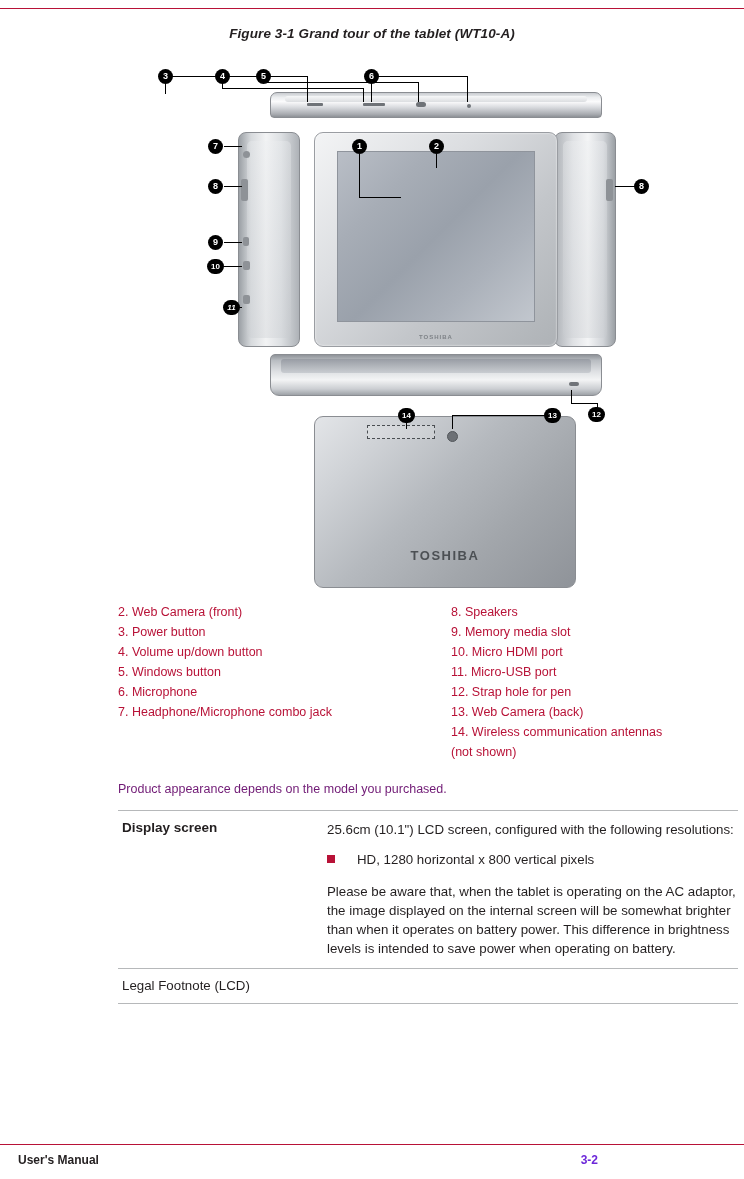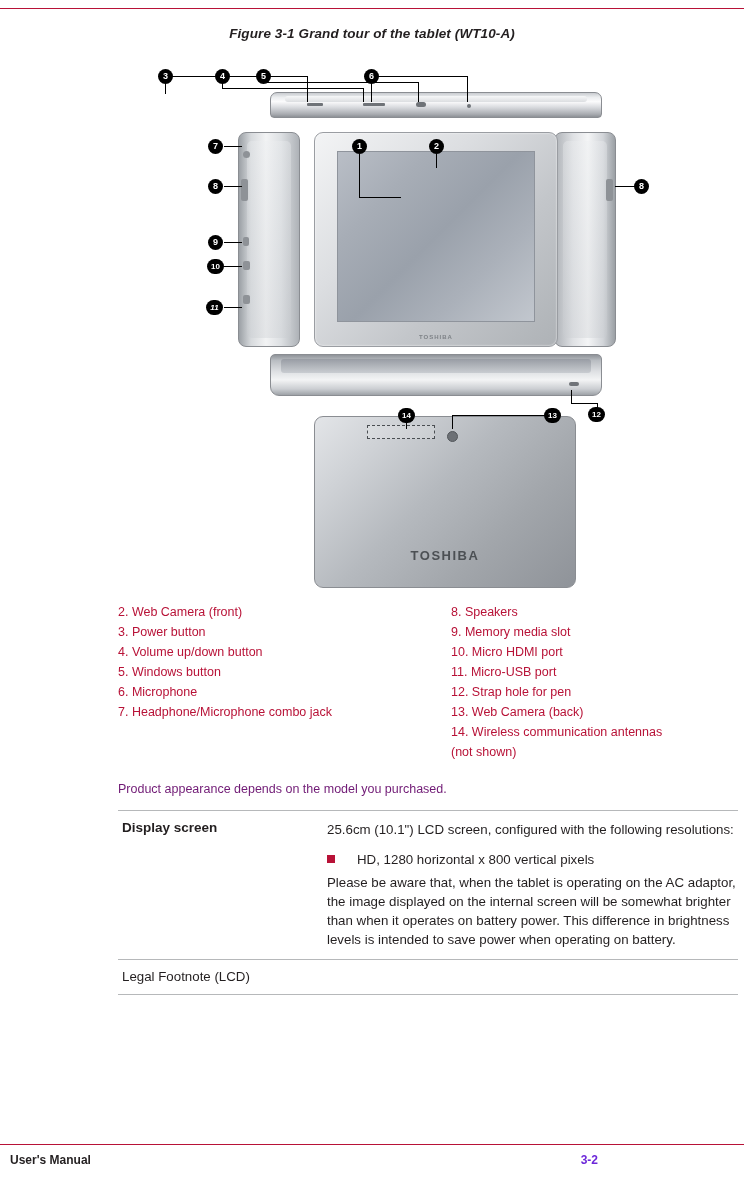--- a/index.html
+++ b/index.html
@@ -327,21 +327,21 @@
     padding: 9px 2px 10px 4px;
     font-size: 13.3px;
     color: #231f20;
     line-height: 19px;
   }
   .spec-value p { margin: 0 0 11px 0; }
   .spec-value p:last-child { margin-bottom: 0; }
   .bullet-line {
     display: flex;
     align-items: flex-start;
-    margin: 0 0 4px 0;
+    margin: 0 0 13px 0;
   }
   .bullet-mark {
     width: 8px;
     height: 8px;
     background: #b81237;
     margin-top: 5px;
     margin-right: 22px;
     flex: 0 0 auto;
   }
   .footnote-row {
@@ -357,21 +357,21 @@
   .footer-rule {
     position: absolute;
     left: 0;
     bottom: 34px;
     width: 744px;
     height: 1px;
     background: #b81237;
   }
   .footer-left {
     position: absolute;
-    left: 10px;
+    left: 18px;
     bottom: 12px;
     font-size: 12px;
     font-weight: bold;
     color: #231f20;
   }
   .footer-right {
     position: absolute;
     right: 10px;
     bottom: 12px;
     font-size: 12px;
@@ -426,21 +426,21 @@
     <div class="lead" style="left:106px; top:88px; width:18px; height:1px;"></div>
     <div class="lead" style="left:106px; top:128px; width:18px; height:1px;"></div>
     <div class="lead" style="left:106px; top:184px; width:18px; height:1px;"></div>
     <div class="lead" style="left:106px; top:208px; width:18px; height:1px;"></div>
     <div class="lead" style="left:106px; top:249px; width:18px; height:1px;"></div>
 
     <div class="callout" style="left:90px; top:81px;">7</div>
     <div class="callout" style="left:90px; top:121px;">8</div>
     <div class="callout" style="left:90px; top:177px;">9</div>
     <div class="callout wide" style="left:89px; top:201px;">10</div>
-    <div class="callout wide" style="left:88px; top:242px;font-style:italic;">11</div>
+    <div class="callout wide" style="left:105px; top:242px;font-style:italic;">11</div>
 
     <div class="dev-right">
       <div class="side-btn" style="right:2px; top:46px; width:7px; height:22px;"></div>
     </div>
     <div class="lead" style="left:497px; top:128px; width:20px; height:1px;"></div>
     <div class="callout" style="left:516px; top:121px;">8</div>
 
     <div class="dev-front">
       <div class="front-screen"></div>
       <div class="front-cam"></div>

